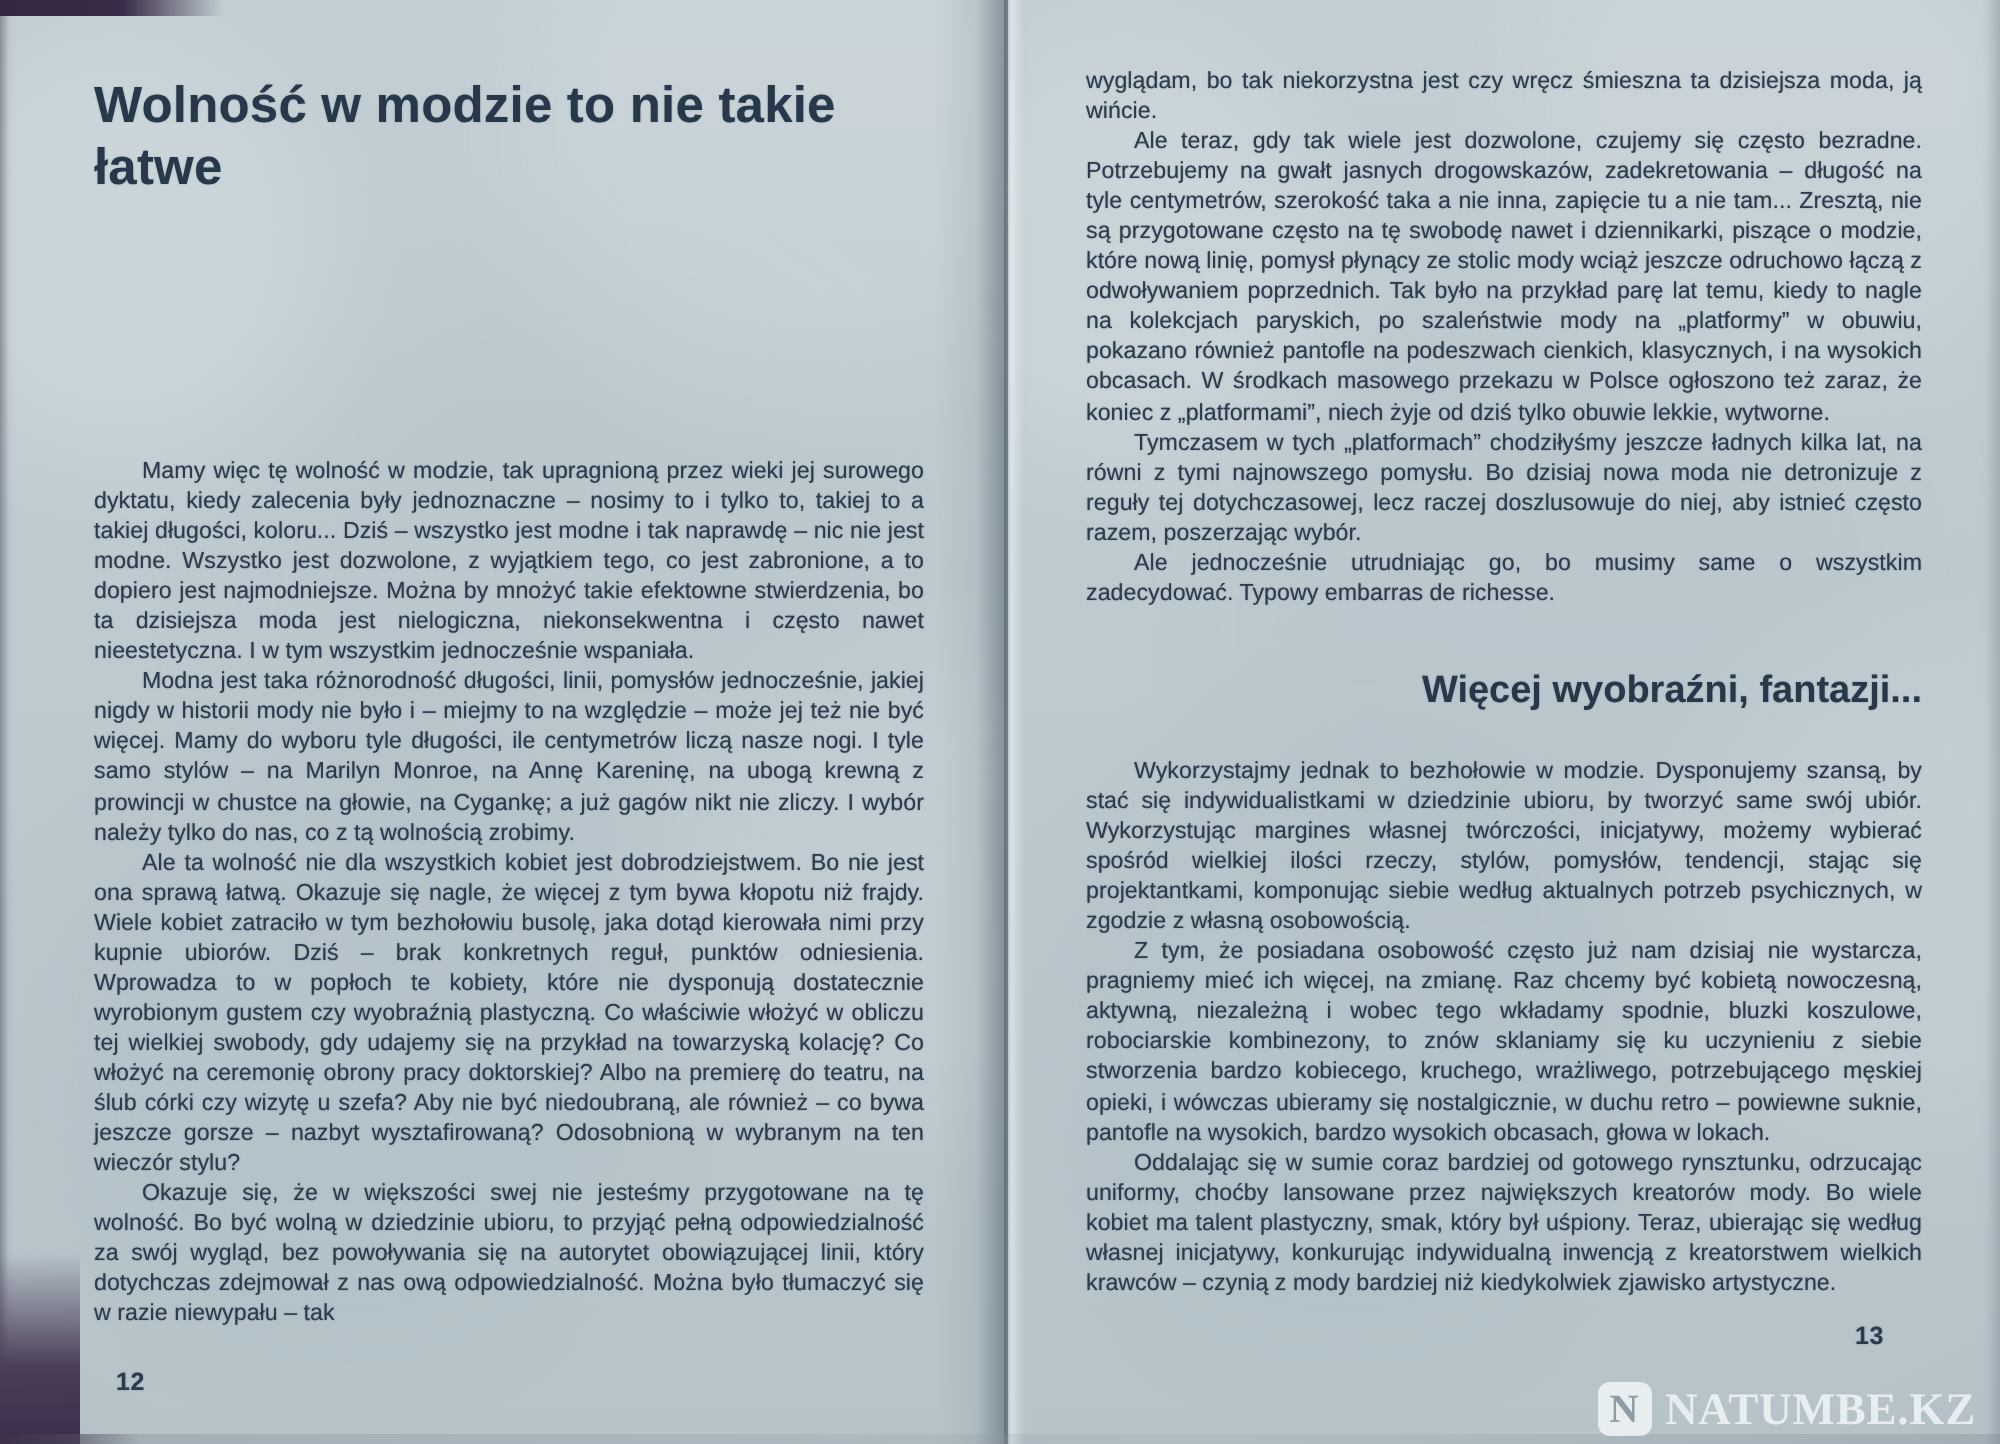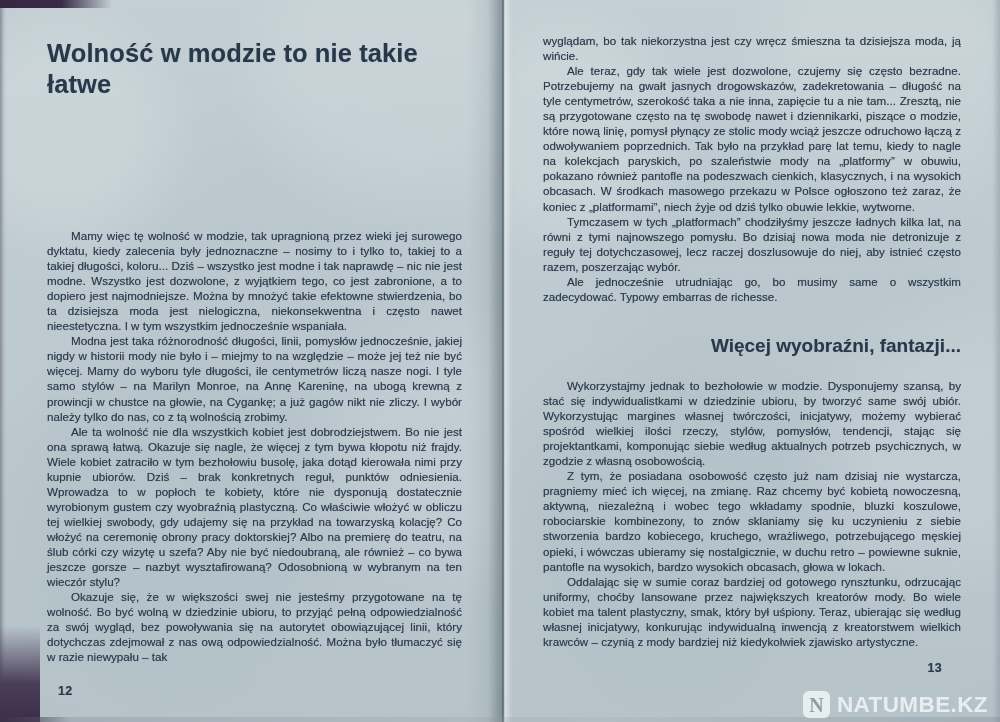--- a/index.html
+++ b/index.html
@@ -181,21 +181,21 @@
     font-weight: 700;
     color: #8d9aa3;
     font-family: "Liberation Serif", serif;
     line-height: 1;
   }
   .wm-text {
     font-size: 22.5px;
     font-weight: 700;
     letter-spacing: .4px;
     color: rgba(243,246,248,.9);
-    font-family: Liberation Sans, sans-serif;
+    font-family: Liberation Serif, serif;
   }
 
   
   .softness {
     position: absolute;
     inset: 0;
     pointer-events: none;
     backdrop-filter: blur(.18px);
   }
 </style>

